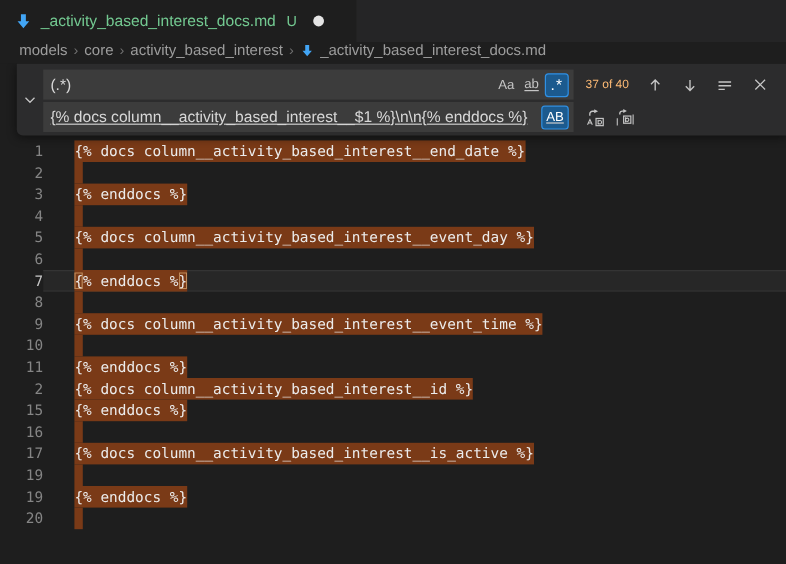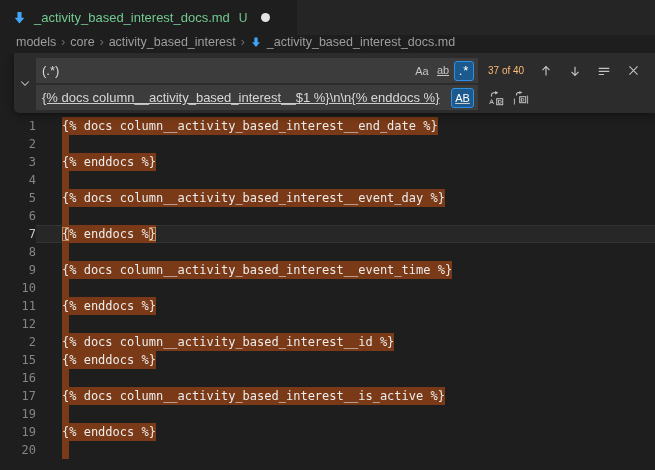--- a/index.html
+++ b/index.html
@@ -208,24 +208,20 @@
       </div>
       <div class="eline">
         <span class="lnum">10</span>
         <span class="lcode"><span class="zmatch"></span></span>
       </div>
       <div class="eline">
         <span class="lnum">11</span>
         <span class="lcode"><span class="match">{% enddocs %}</span></span>
       </div>
       <div class="eline">
-        <span class="lnum">12</span>
-        <span class="lcode"><span class="zmatch"></span></span>
-      </div>
-      <div class="eline">
         <span class="lnum">2</span>
         <span class="lcode"><span class="match">{% docs column__activity_based_interest__id %}</span></span>
       </div>
       <div class="eline">
         <span class="lnum">15</span>
         <span class="lcode"><span class="match">{% enddocs %}</span></span>
       </div>
       <div class="eline">
         <span class="lnum">16</span>
         <span class="lcode"><span class="zmatch"></span></span>

